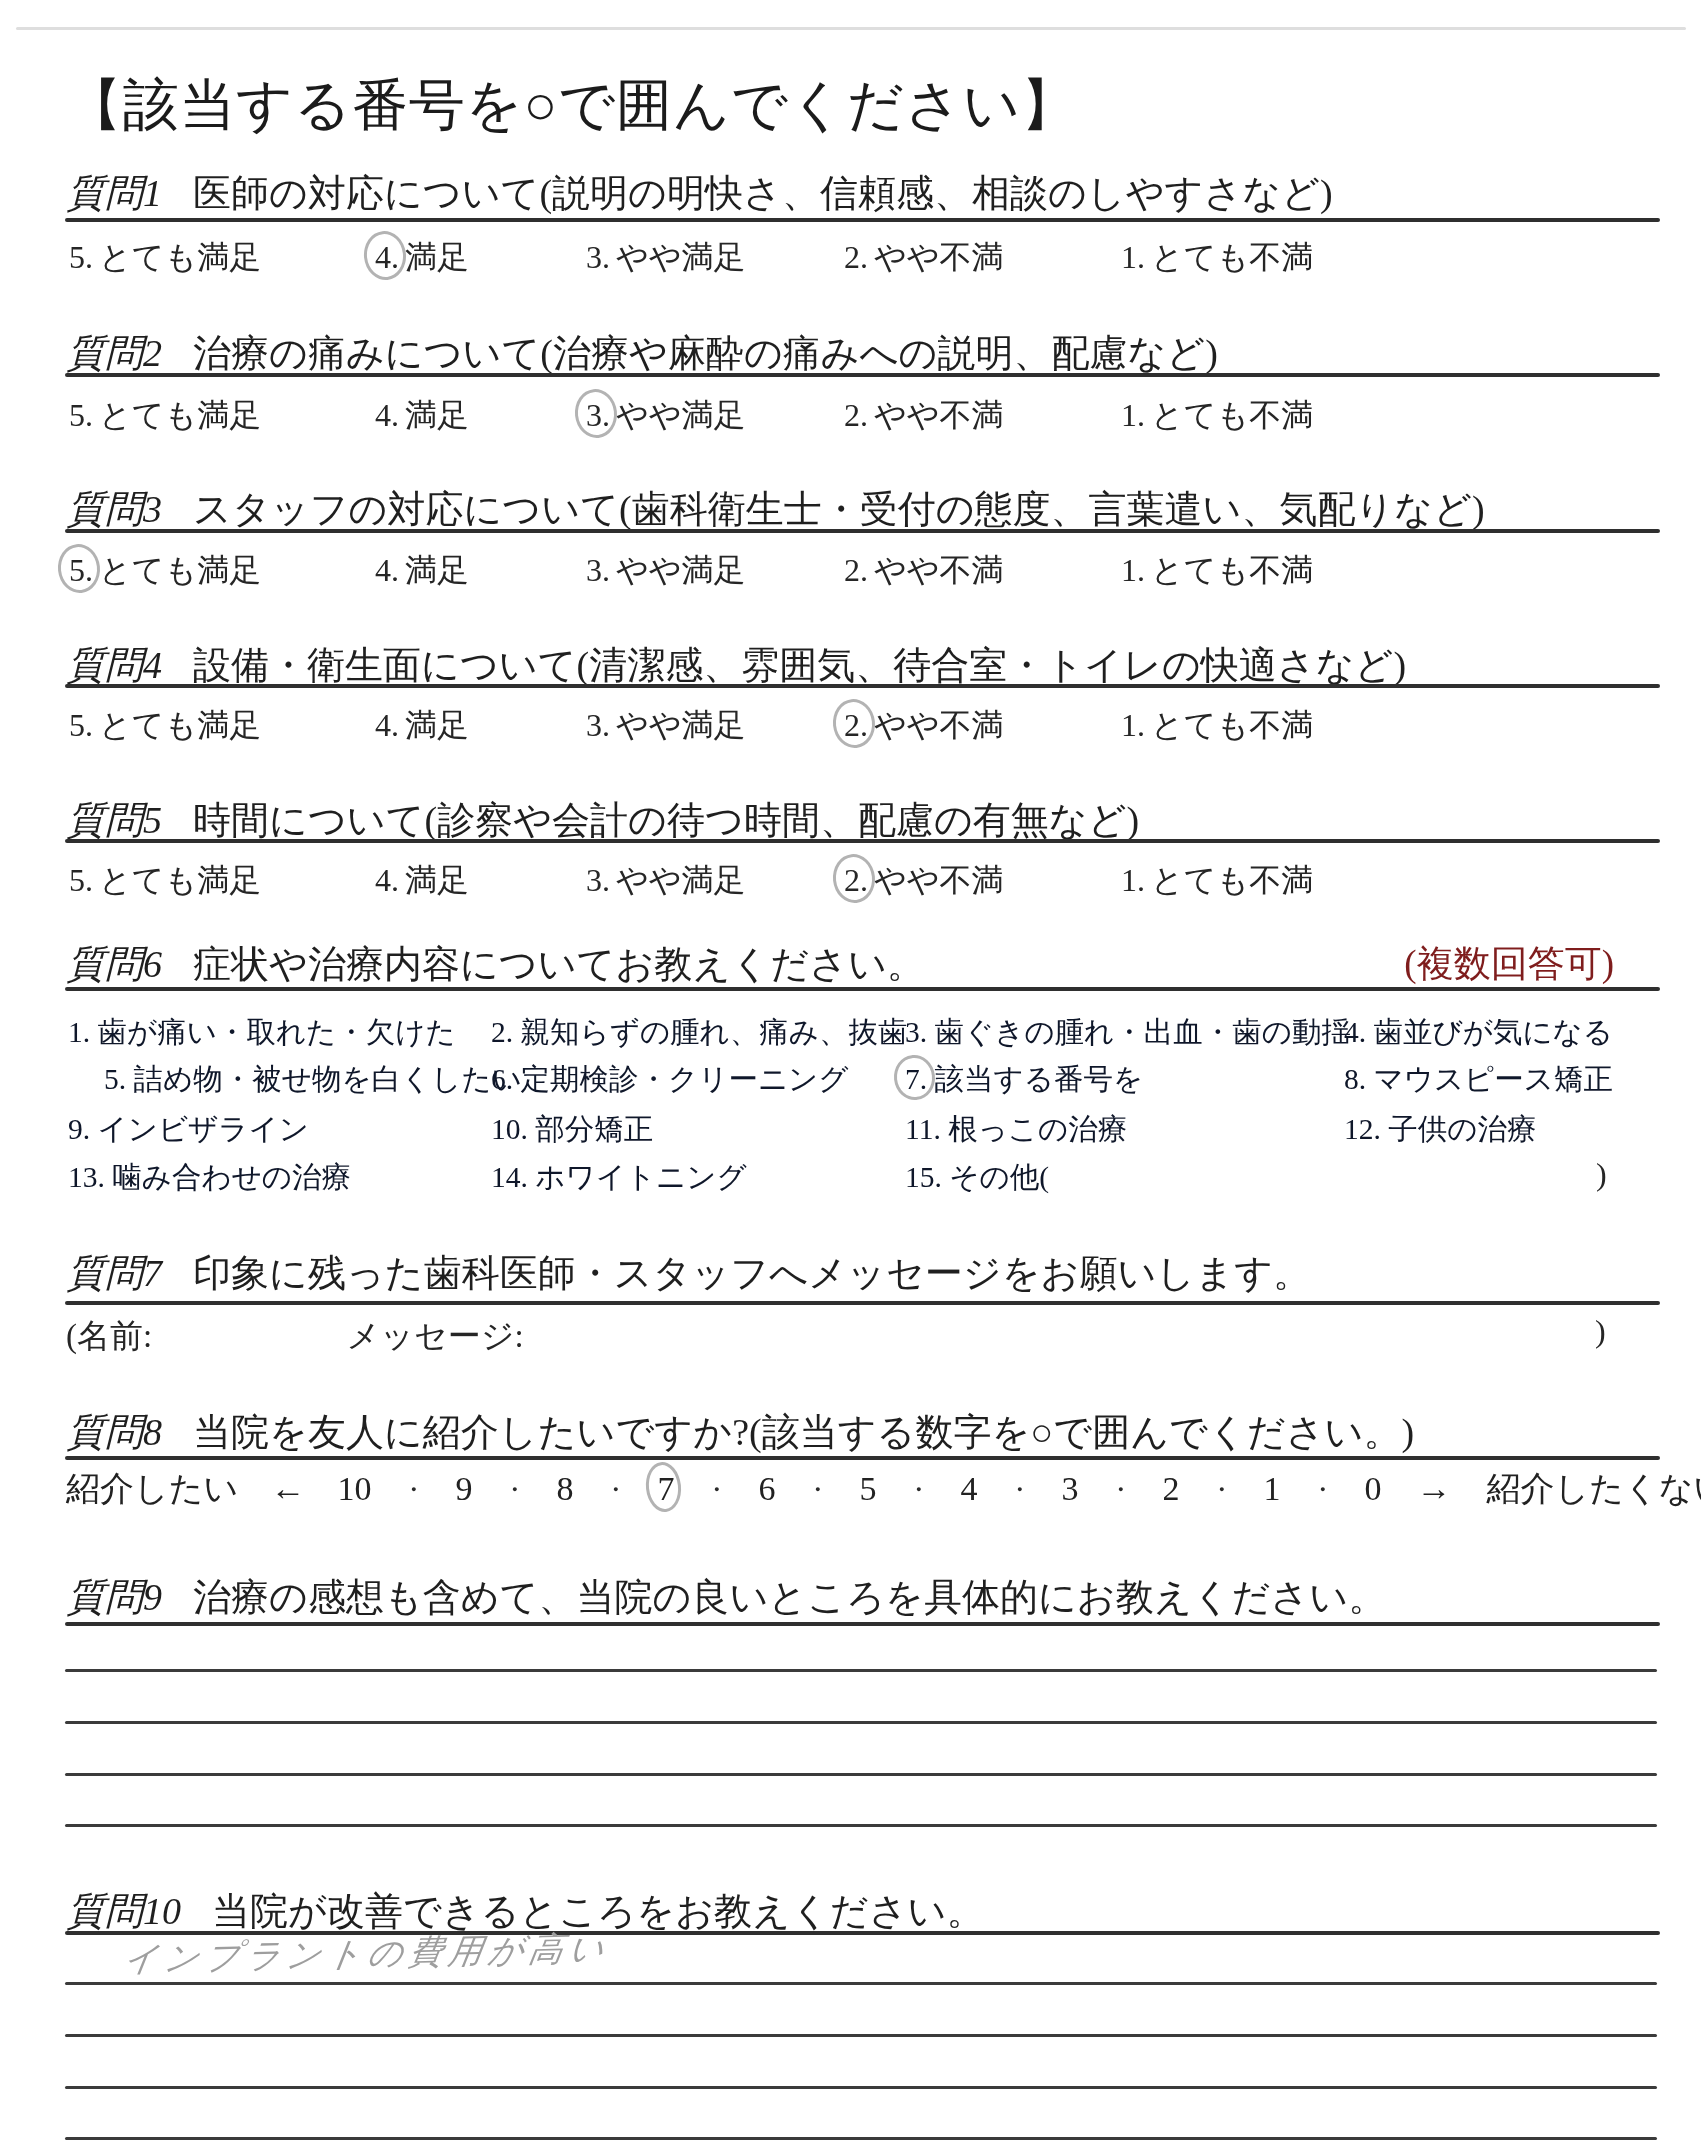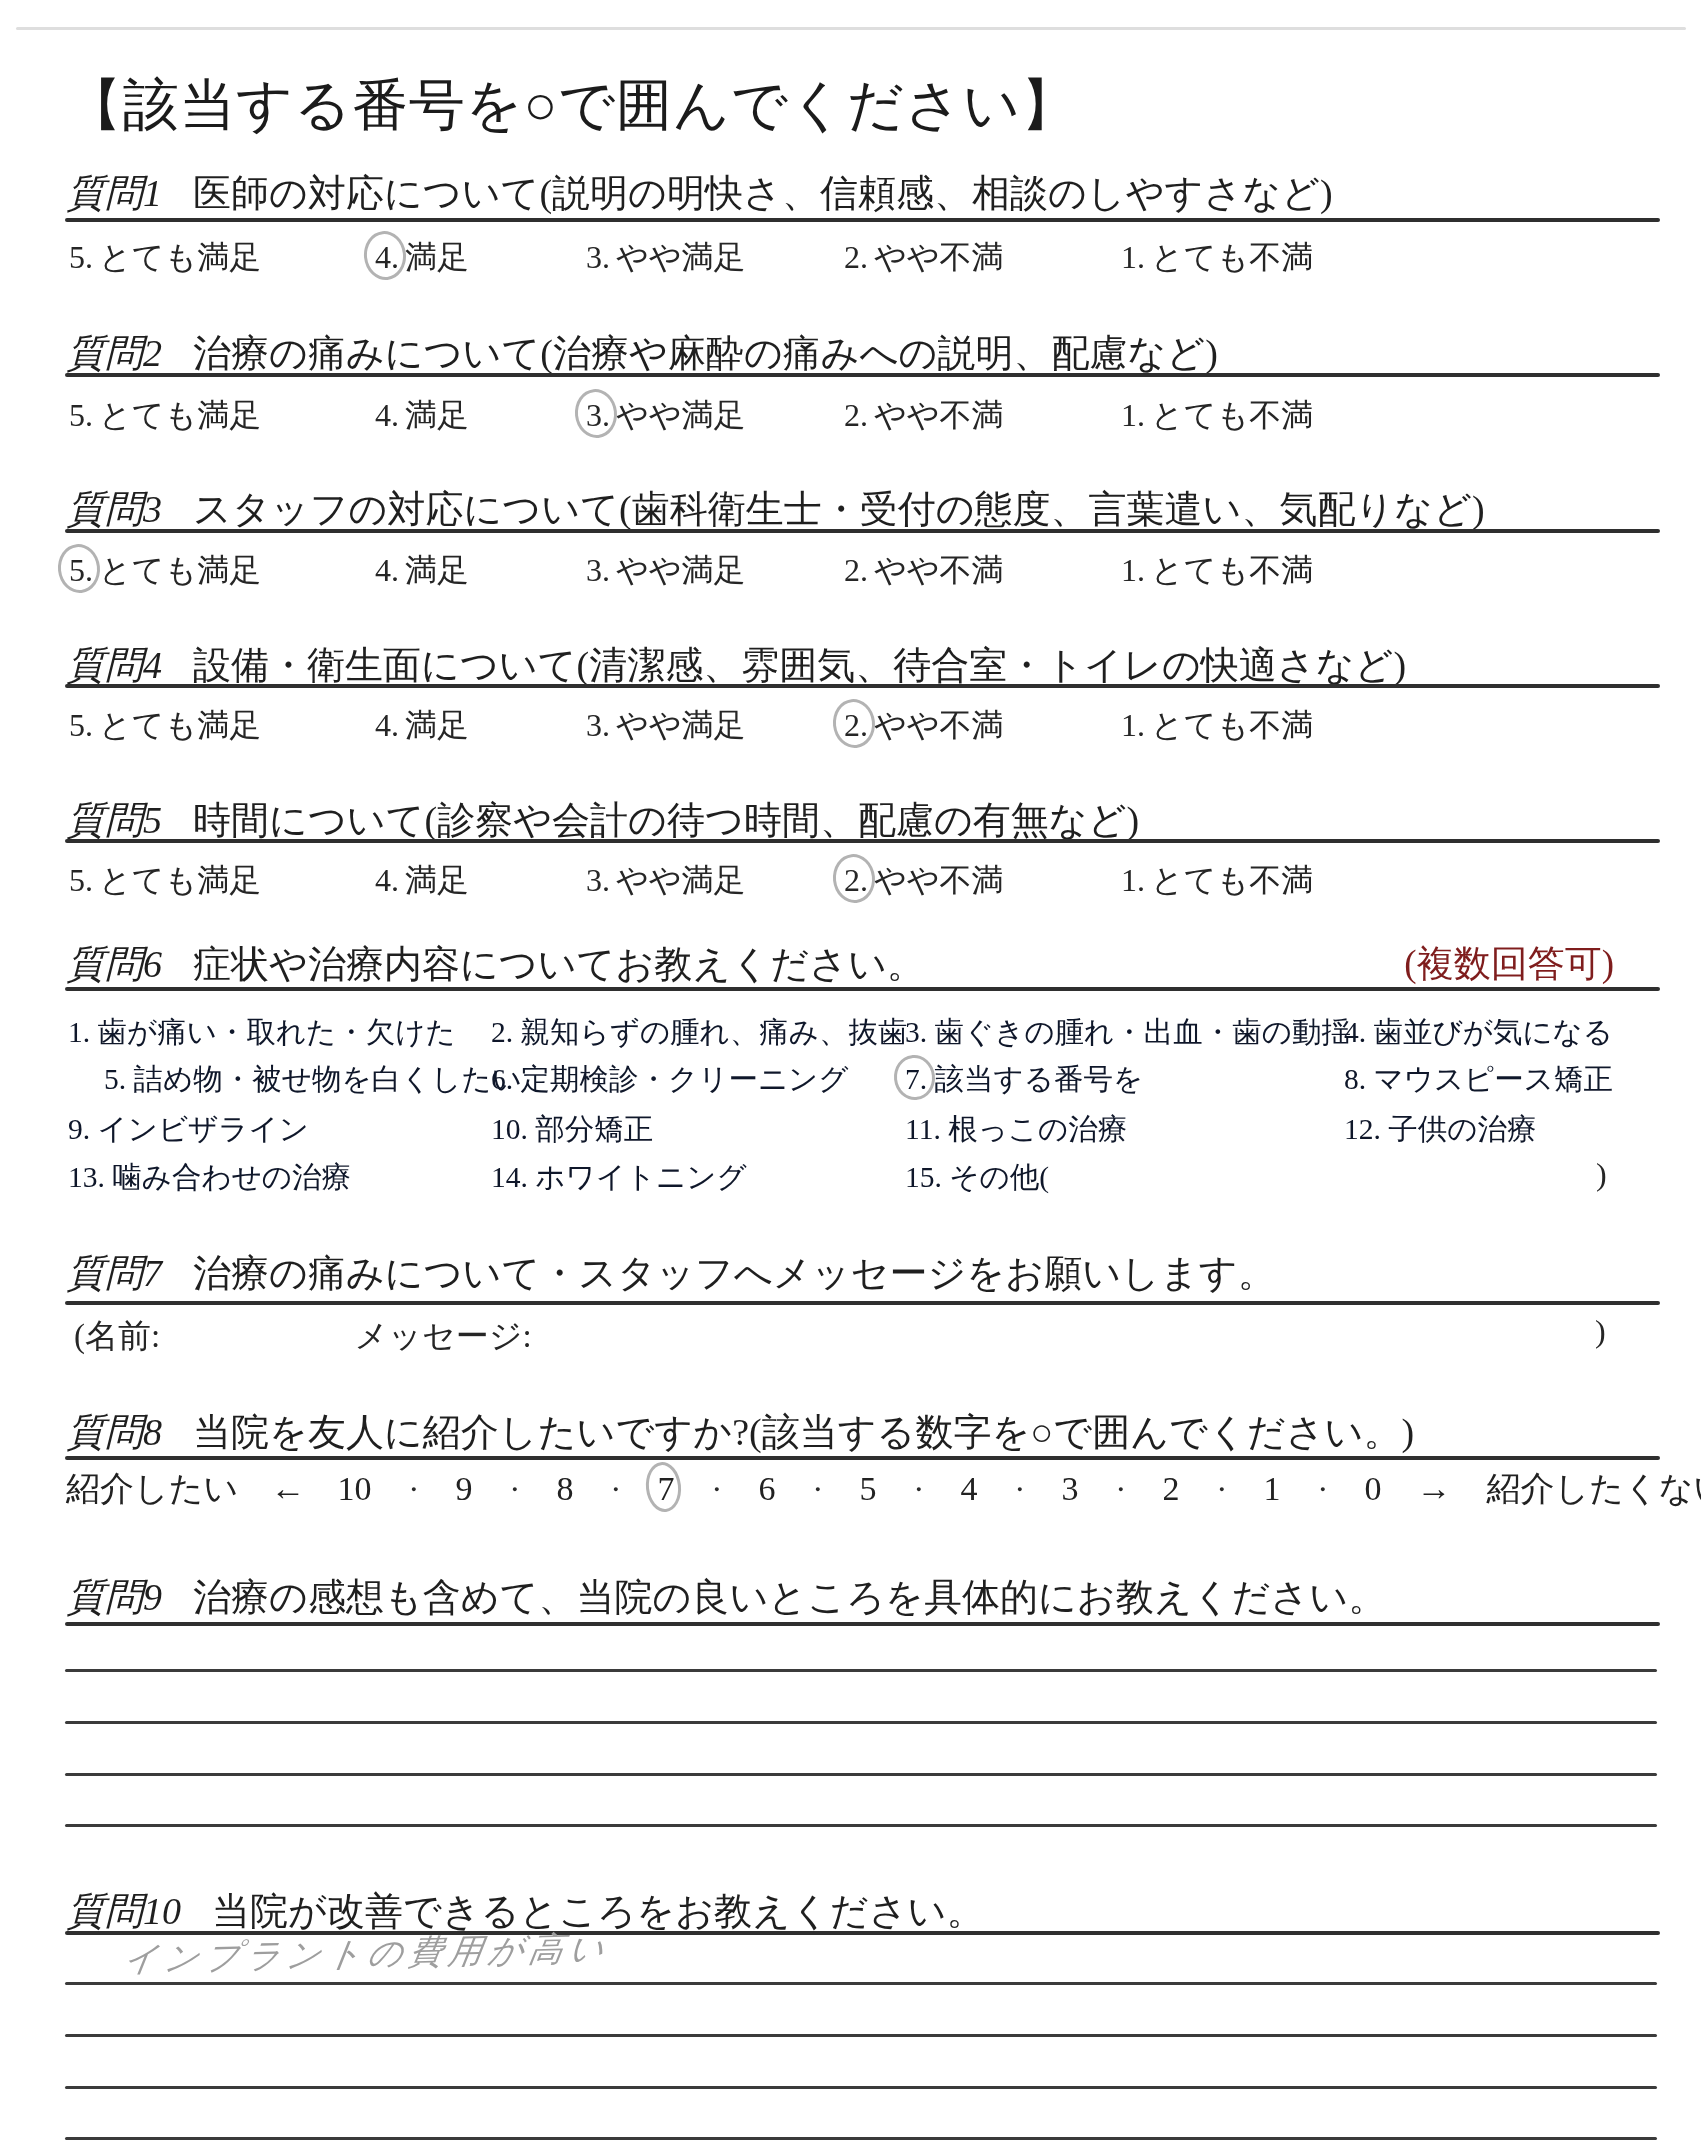--- a/index.html
+++ b/index.html
@@ -15,21 +15,21 @@
   .optrow{position:absolute;left:69px;right:41px;height:46px;font-size:32px;color:#262626;}
   .opt{position:absolute;top:0;white-space:nowrap;}
   .opt .lab{margin-left:5.9px;}
   .circled{position:relative;display:inline-block;}
   .circled::after{content:"";position:absolute;left:-11px;right:-7.4px;top:-8px;bottom:-4.4px;
                   border:3px solid #b3b3b3;border-radius:50%;transform:rotate(-6deg);}
   .q6grid{position:absolute;left:68px;top:1013px;right:41px;height:192px;font-size:29.5px;color:#0f172a;}
   .gitem{position:absolute;white-space:nowrap;}
   .gitem .num{margin-right:7.4px;}
   .closeparen{position:absolute;font-size:32px;color:#262626;}
-  .parenrow{position:absolute;left:66px;font-size:33px;color:#262626;white-space:nowrap;margin-left:8px;}
+  .parenrow{position:absolute;left:66px;font-size:33px;color:#262626;white-space:nowrap;}
   .npsrow{position:absolute;left:66px;font-size:34px;color:#222;display:flex;align-items:center;white-space:nowrap;gap:13px;}
   .npsarrow{margin:0 19px;font-size:35px;}
   .npsarrow.r{margin:0 22px;}
   .npsnumbers{display:flex;align-items:center;gap:29.5px;}
   .ndot{font-size:25px;color:#2a2a2a;}
   .handwriting{position:absolute;left:124px;top:1931px;font-size:34px;color:#9e9e9e;font-style:italic;
                letter-spacing:5.9px;transform:rotate(-1.3deg) skewX(-10deg);white-space:nowrap;}
 </style>
 </head>
 <body>
@@ -117,21 +117,21 @@
       <span class="gitem" style="left: 423px; top: 97px;"><span class="num">10.</span><span class="lab">部分矯正</span></span>
       <span class="gitem" style="left: 837px; top: 97px;"><span class="num">11.</span><span class="lab">根っこの治療</span></span>
       <span class="gitem" style="left: 1276px; top: 97px;"><span class="num">12.</span><span class="lab">子供の治療</span></span>
       <span class="gitem" style="left: 0px; top: 145px;"><span class="num">13.</span><span class="lab">噛み合わせの治療</span></span>
       <span class="gitem" style="left: 423px; top: 145px;"><span class="num">14.</span><span class="lab">ホワイトニング</span></span>
       <span class="gitem" style="left: 837px; top: 145px;"><span class="num">15.</span><span class="lab">その他(</span></span>
     </div>
   <span class="closeparen" style="left:1596px;top:1156px">)</span>
 
   <div class="qheader" style="top:1248px">
-    <span class="qlabel">質問7</span><span class="qtext">治療の痛みについて・スタッフへメッセージをお願いします。</span>
+    <span class="qlabel">質問7</span><span class="qtext">印象に残った歯科医師・スタッフへメッセージをお願いします。</span>
   </div>
   <div class="rule" style="top:1301px"></div>
   <div class="parenrow" style="top:1314px">
     <span>(名前:</span>
     <span style="margin-left:186px">メッセージ:</span>
   </div>
   <span class="closeparen" style="left:1595px;top:1313px">)</span>
 
   <div class="qheader" style="top:1407px">
     <span class="qlabel">質問8</span><span class="qtext">当院を友人に紹介したいですか?(該当する数字を○で囲んでください。)</span>

